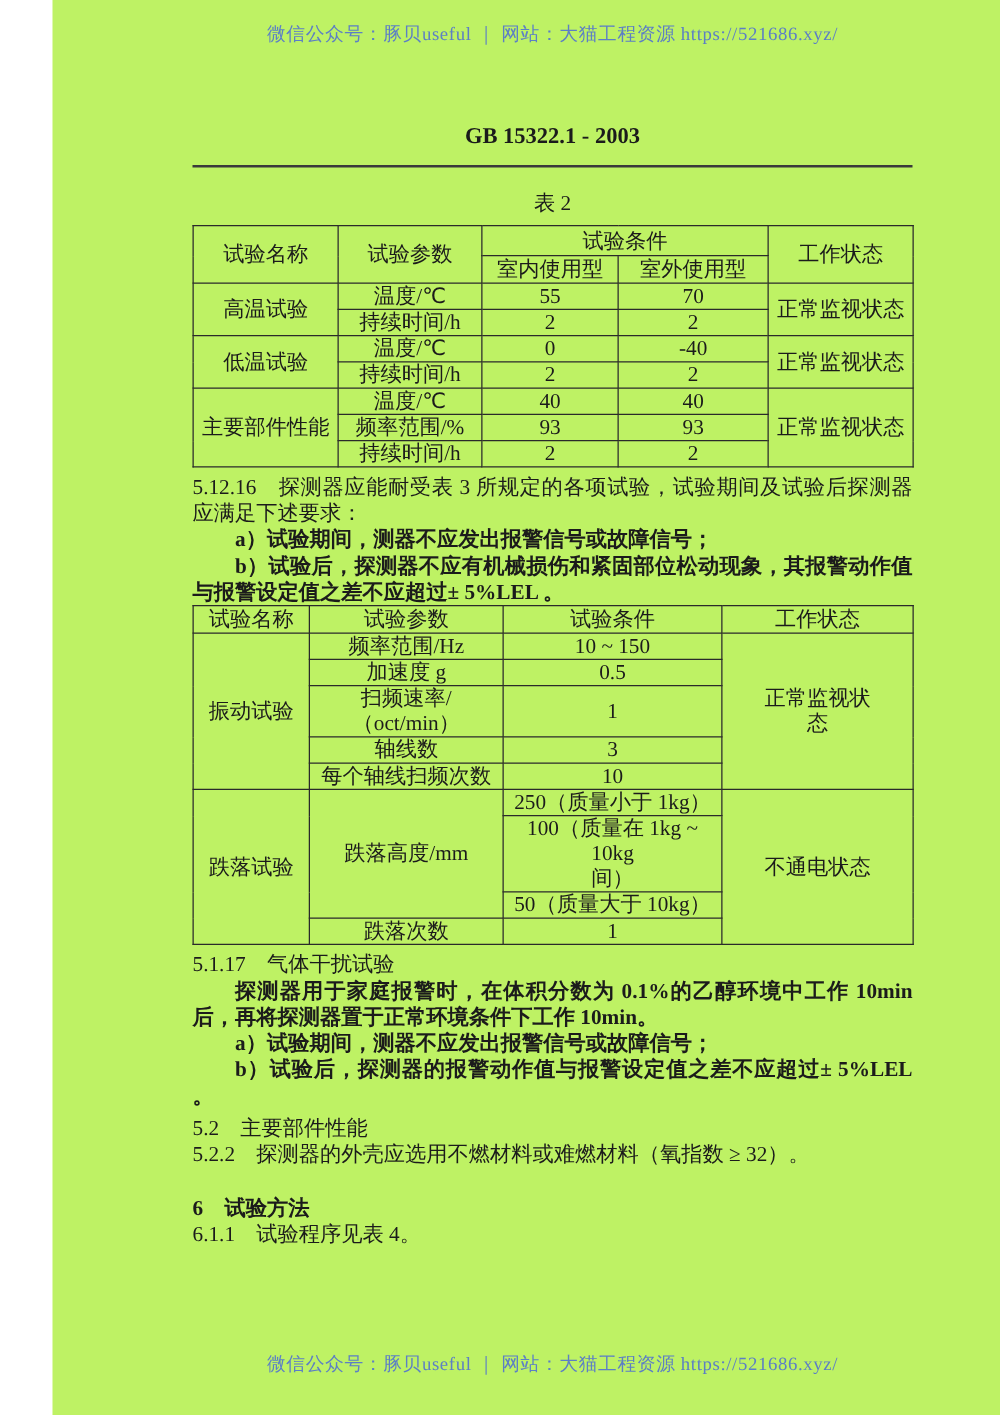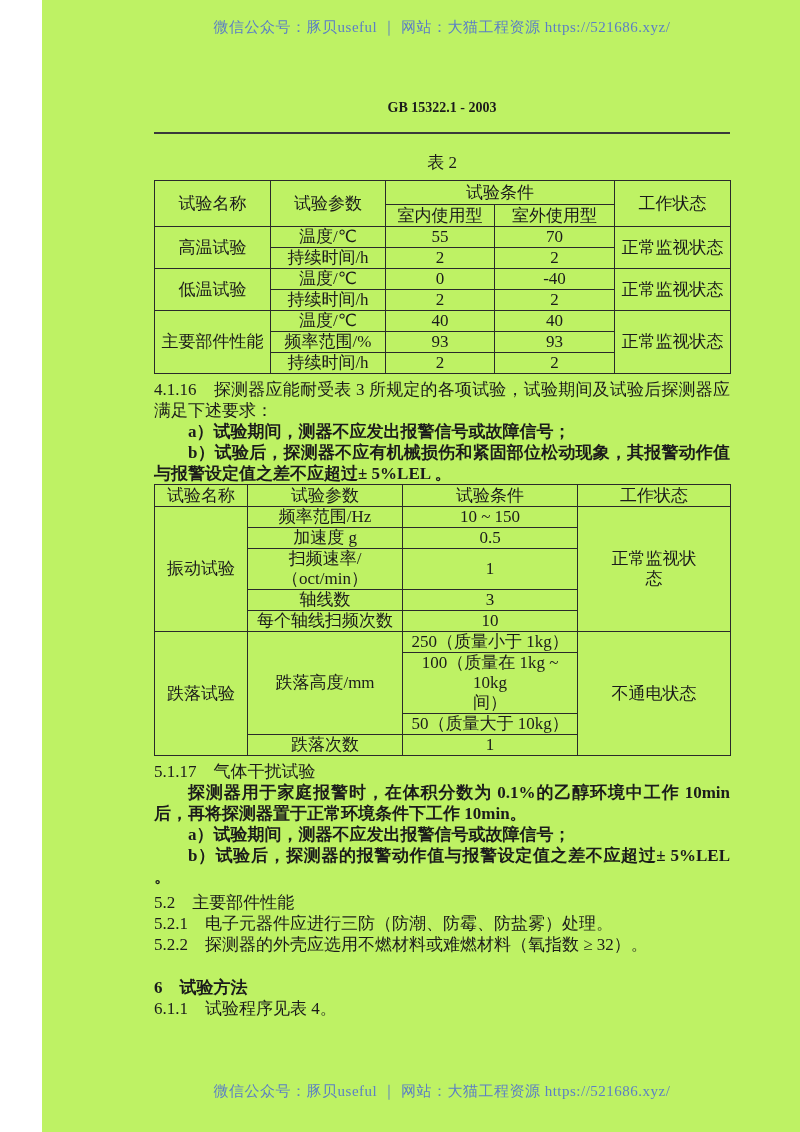--- a/index.html
+++ b/index.html
@@ -9,21 +9,21 @@
     color:#1b1b1b;
   }
   .page { position:relative; width:800px; height:1132px; overflow:hidden; background:#bef264;margin-left:42px; }
   .watermark {
     position:absolute; left:0; width:800px; text-align:center;
     font-size:15px; letter-spacing:0.5px; color:#5c7fc5;
   }
   .wm-top { top:18px; }
   .wm-bottom { top:1082px; }
   .content { position:absolute; left:112px; top:96px; width:576px; }
-  .doc-number { text-align:center; font-weight:bold; font-size:14px; line-height:24px; }
+  .doc-number { text-align:center; font-weight:bold; font-size:18px; line-height:24px; }
   .rule { border-top:2px solid #3a3a3a; margin-top:12px; height:0; }
   .tbl-caption { text-align:center; font-size:17px; line-height:22px; margin:18px 0 6px 0; }
   .tbl-caption.second { margin:2px 0 3px 0; }
 
   table { border-collapse:collapse; table-layout:fixed; width:576px; font-size:17px; }
   th,td {
     border:1.5px solid #2a2a2a; text-align:center; vertical-align:middle;
     font-weight:normal; padding:0 3px; line-height:20px;
   }
   .t2 tr { height:21px; }
@@ -112,21 +112,21 @@
       </tr>
       <tr>
         <td>持续时间/h</td>
         <td>2</td>
         <td>2</td>
       </tr>
     </tbody>
       </table>
 
     <div class="para-block">
-      <p>4.1.16　探测器应能耐受表 3 所规定的各项试验，试验期间及试验后探测器应满足下述要求：</p>
+      <p>5.12.16　探测器应能耐受表 3 所规定的各项试验，试验期间及试验后探测器应满足下述要求：</p>
       <p class="ind">a）试验期间，测器不应发出报警信号或故障信号；</p>
       <p class="ind">b）试验后，探测器不应有机械损伤和紧固部位松动现象，其报警动作值与报警设定值之差不应超过± 5%LEL 。</p>
     </div>
 
 
     <table class="t3">
       <colgroup>
         <col style="width:93px">
           <col style="width:155px">
           <col style="width:175px">
@@ -184,21 +184,20 @@
 
     <div class="para-block after-t3">
       <p>5.1.17　气体干扰试验</p>
       <p class="ind">探测器用于家庭报警时，在体积分数为 0.1%的乙醇环境中工作 10min 后，再将探测器置于正常环境条件下工作 10min。</p>
       <p class="ind">a）试验期间，测器不应发出报警信号或故障信号；</p>
       <p class="ind">b）试验后，探测器的报警动作值与报警设定值之差不应超过± 5%LEL 。</p>
     </div>
 
     <div class="para-block">
       <p>5.2　主要部件性能</p>
-      <p>5.2.1　电子元器件应进行三防（防潮、防霉、防盐雾）处理。</p>
       <p>5.2.2　探测器的外壳应选用不燃材料或难燃材料（氧指数 ≥ 32）。</p>
     </div>
 
     <p class="h6">6　试验方法</p>
     <p>6.1.1　试验程序见表 4。</p>
 
   </div>
 
   <div class="watermark wm-bottom">微信公众号：豚贝useful ｜ 网站：大猫工程资源 https://521686.xyz/</div>
 

